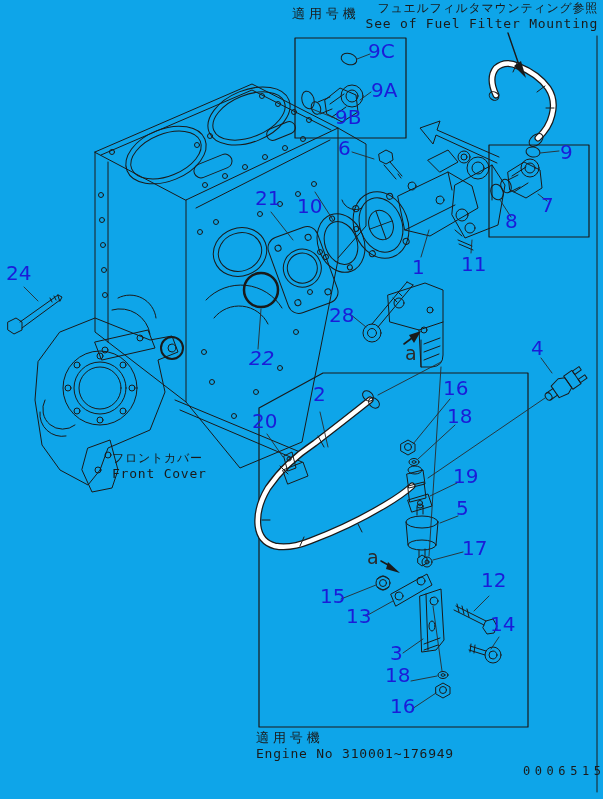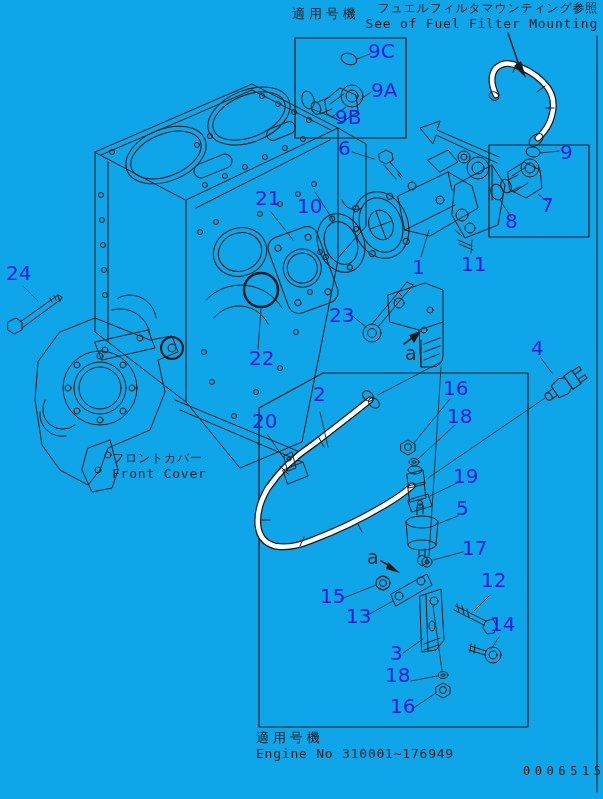--- a/index.html
+++ b/index.html
@@ -372,22 +372,22 @@
 <span class="callout" style="left:297px;top:168px;margin-top:28px;">10</span>
 <span class="callout" style="left:255px;top:188px;">21</span>
 <span class="callout" style="left:368px;top:41px;">9C</span>
 <span class="callout" style="left:371px;top:80px;">9A</span>
 <span class="callout" style="left:335px;top:107px;text-align:right;">9B</span>
 <span class="callout" style="left:560px;top:142px;">9</span>
 <span class="callout" style="left:541px;top:195px;">7</span>
 <span class="callout" style="left:505px;top:211px;">8</span>
 <span class="callout" style="left:412px;top:257px;">1</span>
 <span class="callout" style="left:461px;top:254px;">11</span>
-<span class="callout" style="left:329px;top:305px;">23</span>
-<span class="callout" style="left:249px;top:348px;">22</span>
+<span class="callout" style="left:329px;top:305px;">28</span>
+<span class="callout" style="left:249px;top:348px;font-style:italic;">22</span>
 <span class="callout" style="left:531px;top:338px;">4</span>
 <span class="callout" style="left:313px;top:384px;">2</span>
 <span class="callout" style="left:252px;top:411px;">20</span>
 <span class="callout" style="left:443px;top:378px;">16</span>
 <span class="callout" style="left:447px;top:406px;">18</span>
 <span class="callout" style="left:453px;top:466px;">19</span>
 <span class="callout" style="left:456px;top:498px;">5</span>
 <span class="callout" style="left:462px;top:538px;">17</span>
 <span class="callout" style="left:320px;top:586px;">15</span>
 <span class="callout" style="left:346px;top:606px;">13</span>

